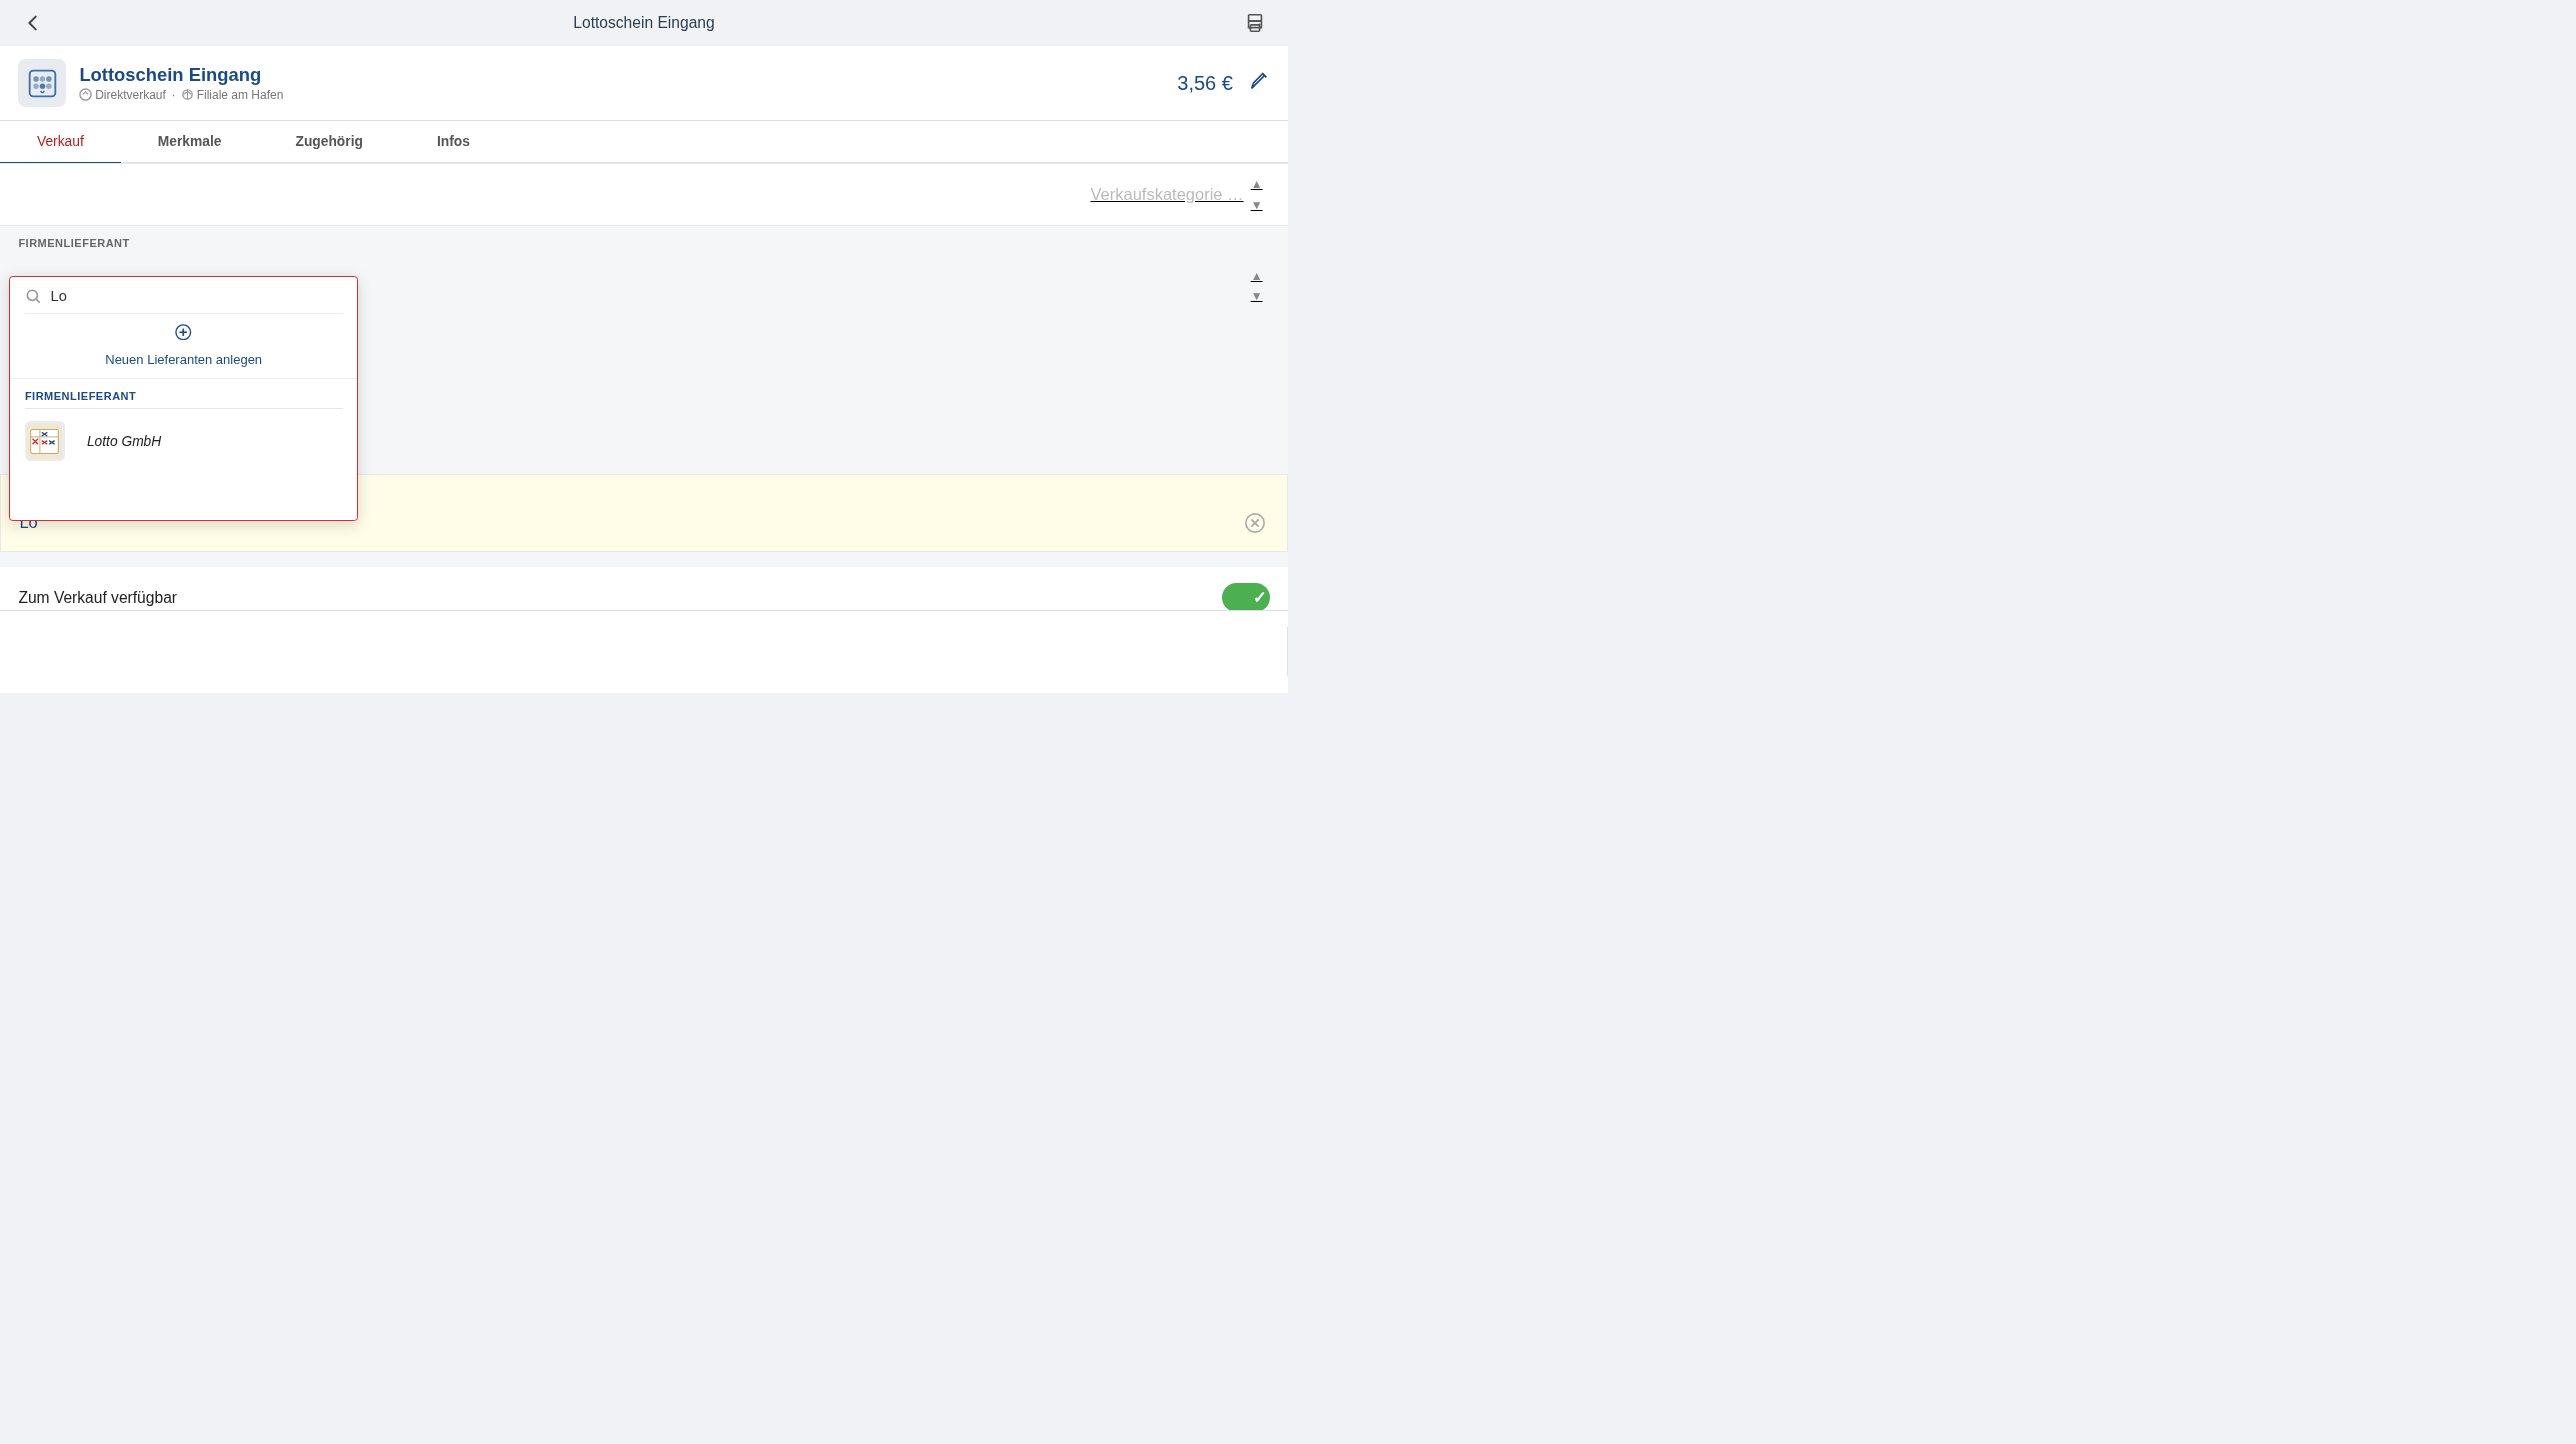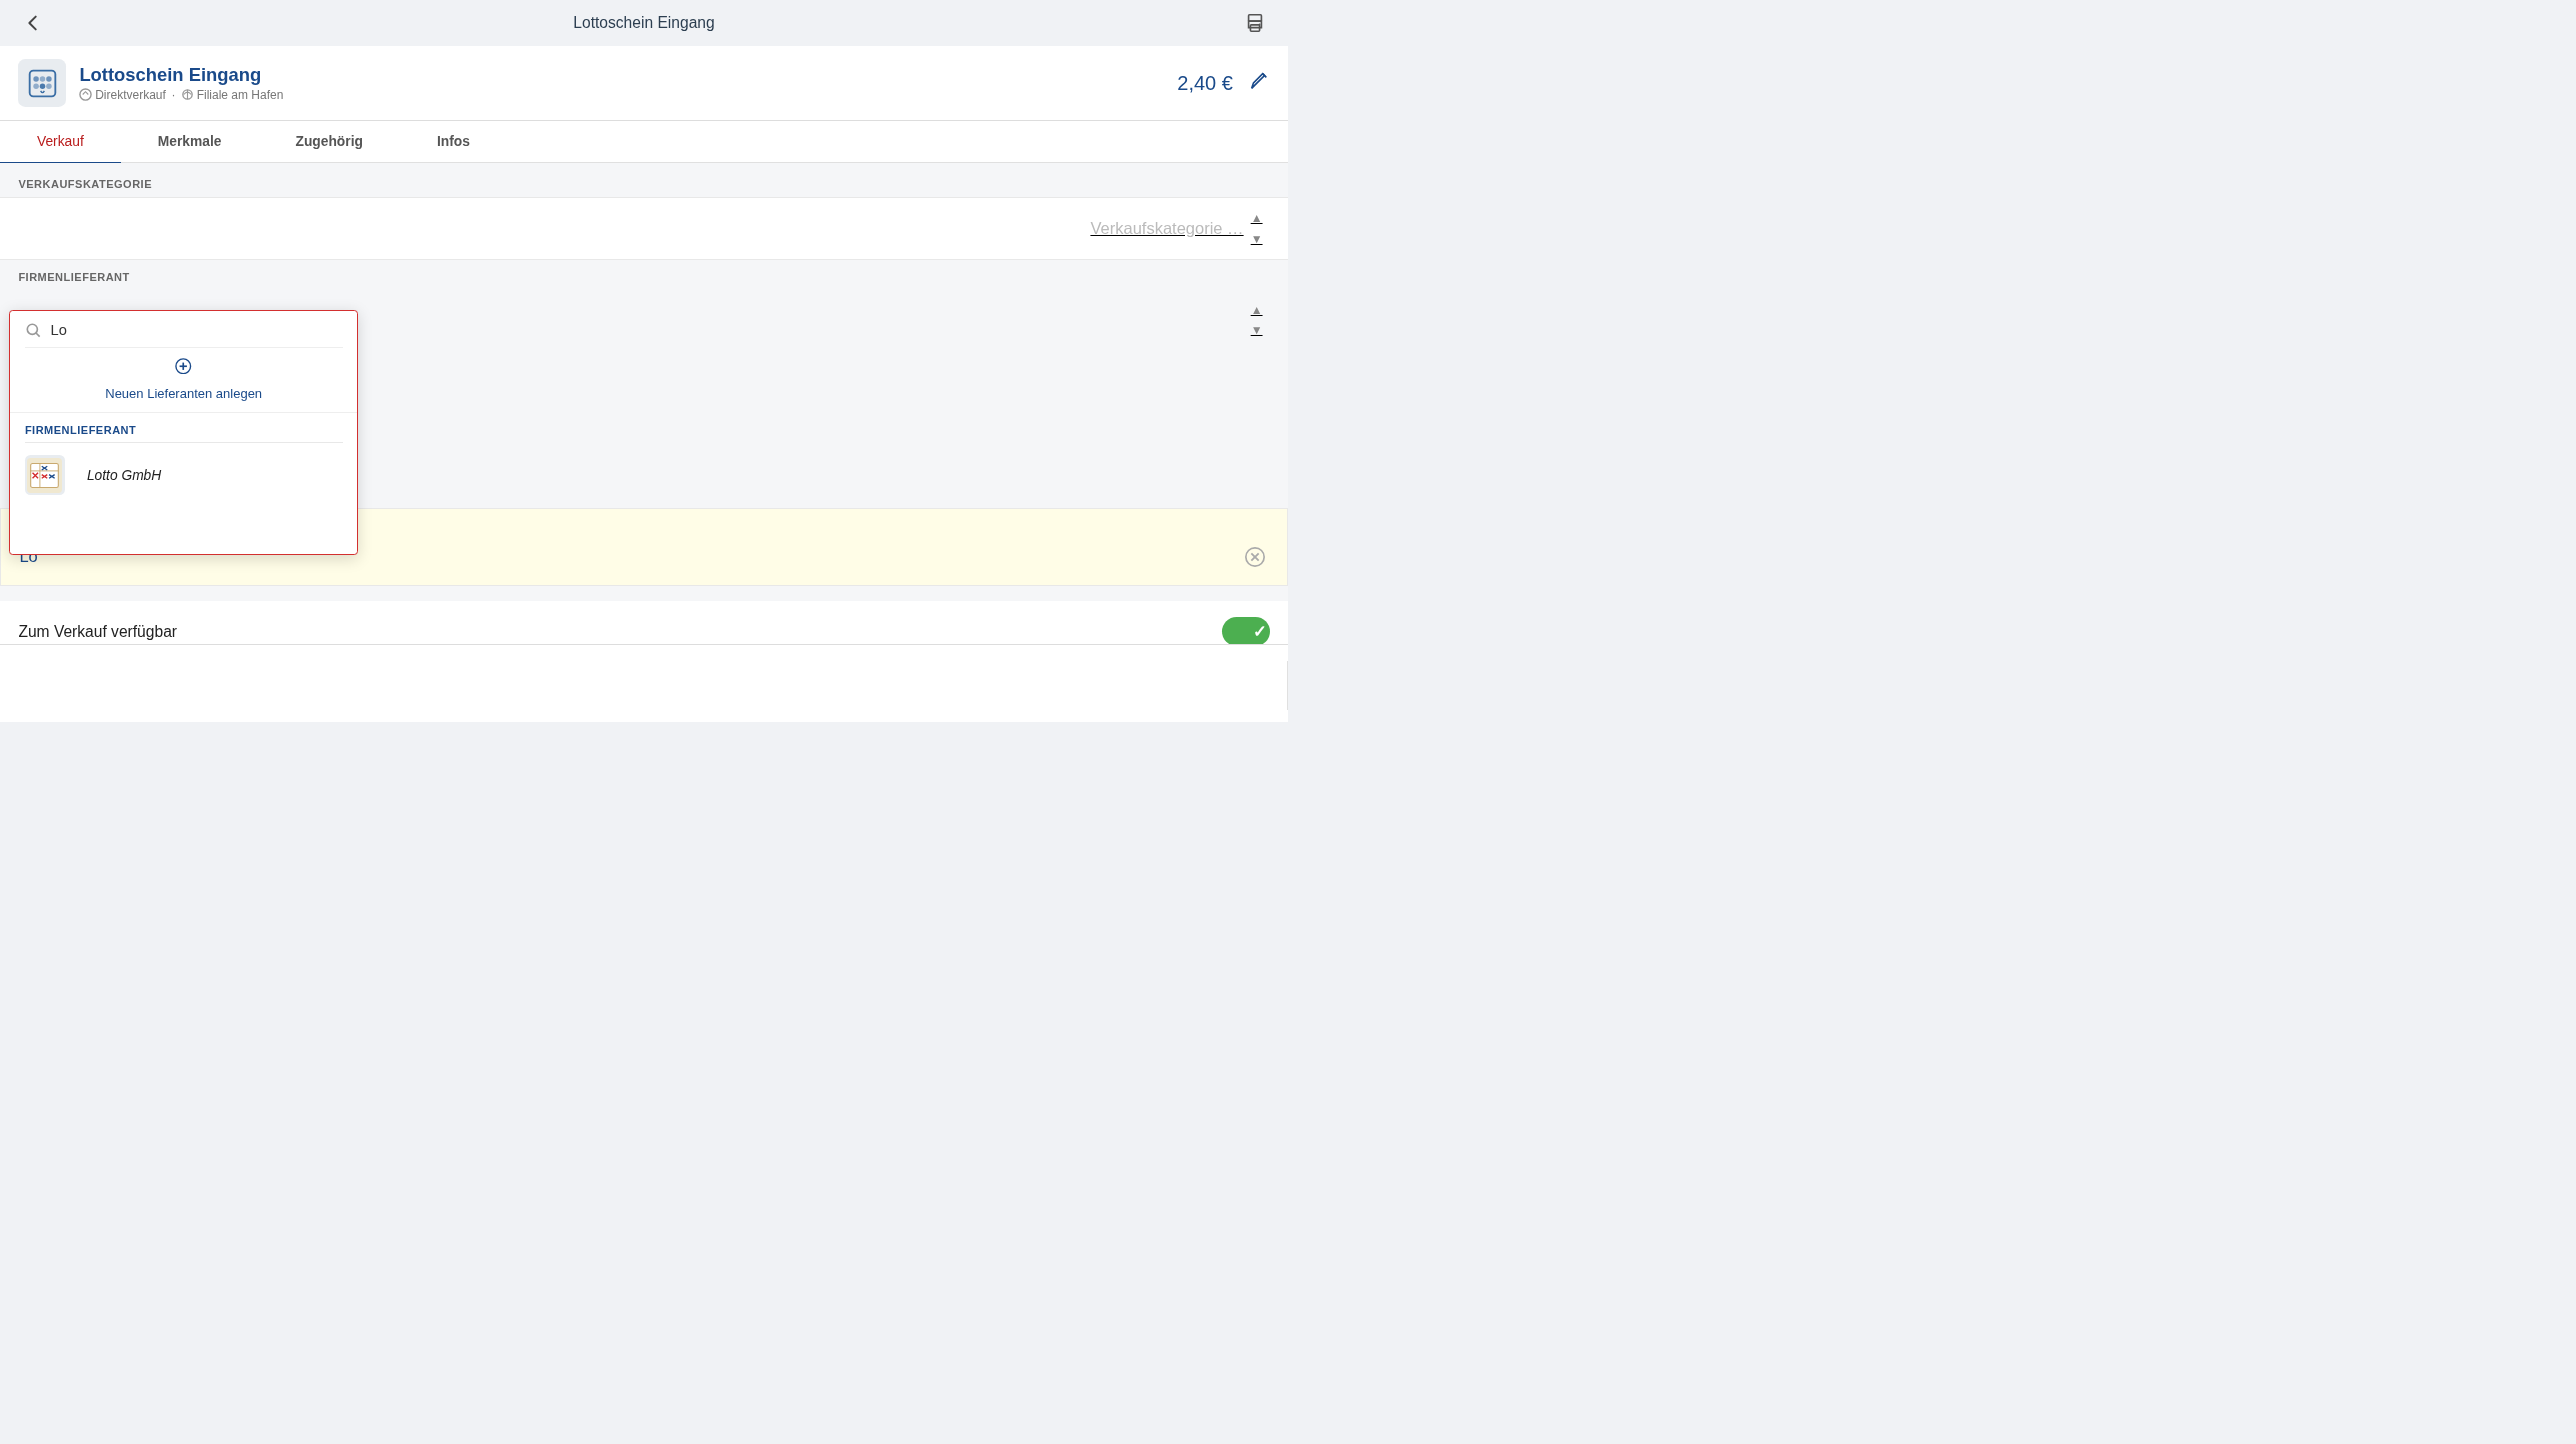--- a/index.html
+++ b/index.html
@@ -396,40 +396,39 @@
             <circle cx="7" cy="7" r="5" stroke="#999" stroke-width="1.5"></circle>
             <path d="M3 7 Q7 2 11 7" stroke="#999" stroke-width="1.2" fill="none"></path>
             <line x1="7" y1="2" x2="7" y2="12" stroke="#999" stroke-width="1.2"></line>
           </svg>
           <span>Filiale am Hafen</span>
         </span>
       </div>
     </div>
   </div>
   <div class="header-right">
-    <span class="header-price">2,40 €</span>
+    <span class="header-price">3,56 €</span>
     <div class="edit-btn">
       <svg width="22" height="22" viewBox="0 0 24 24" fill="none">
         <path d="M4 20 L8 16 L18 6 L16 4 L6 14 L4 20 Z" stroke="#1a4a8a" stroke-width="1.8" fill="none"></path>
         <path d="M16 4 L20 8" stroke="#1a4a8a" stroke-width="1.8"></path>
       </svg>
     </div>
   </div>
 </div>
 
 <div class="tabs">
   <div class="tab active">Verkauf</div>
   <div class="tab">Merkmale</div>
   <div class="tab">Zugehörig</div>
   <div class="tab">Infos</div>
 </div>
 
 <div class="main-content">
 
-  <div class="section-label">VERKAUFSKATEGORIE</div>
   <div class="input-row">
     <span class="input-placeholder">Verkaufskategorie …</span>
     <div class="chevron-group">
       <div class="chevron-btn">▲</div>
       <div class="chevron-btn">▼</div>
     </div>
   </div>
 
   <div style="position:relative; background:#f5f6f8; height: 248px;">
     <div class="section-label" style="padding-top:11px;">FIRMENLIEFERANT</div>

